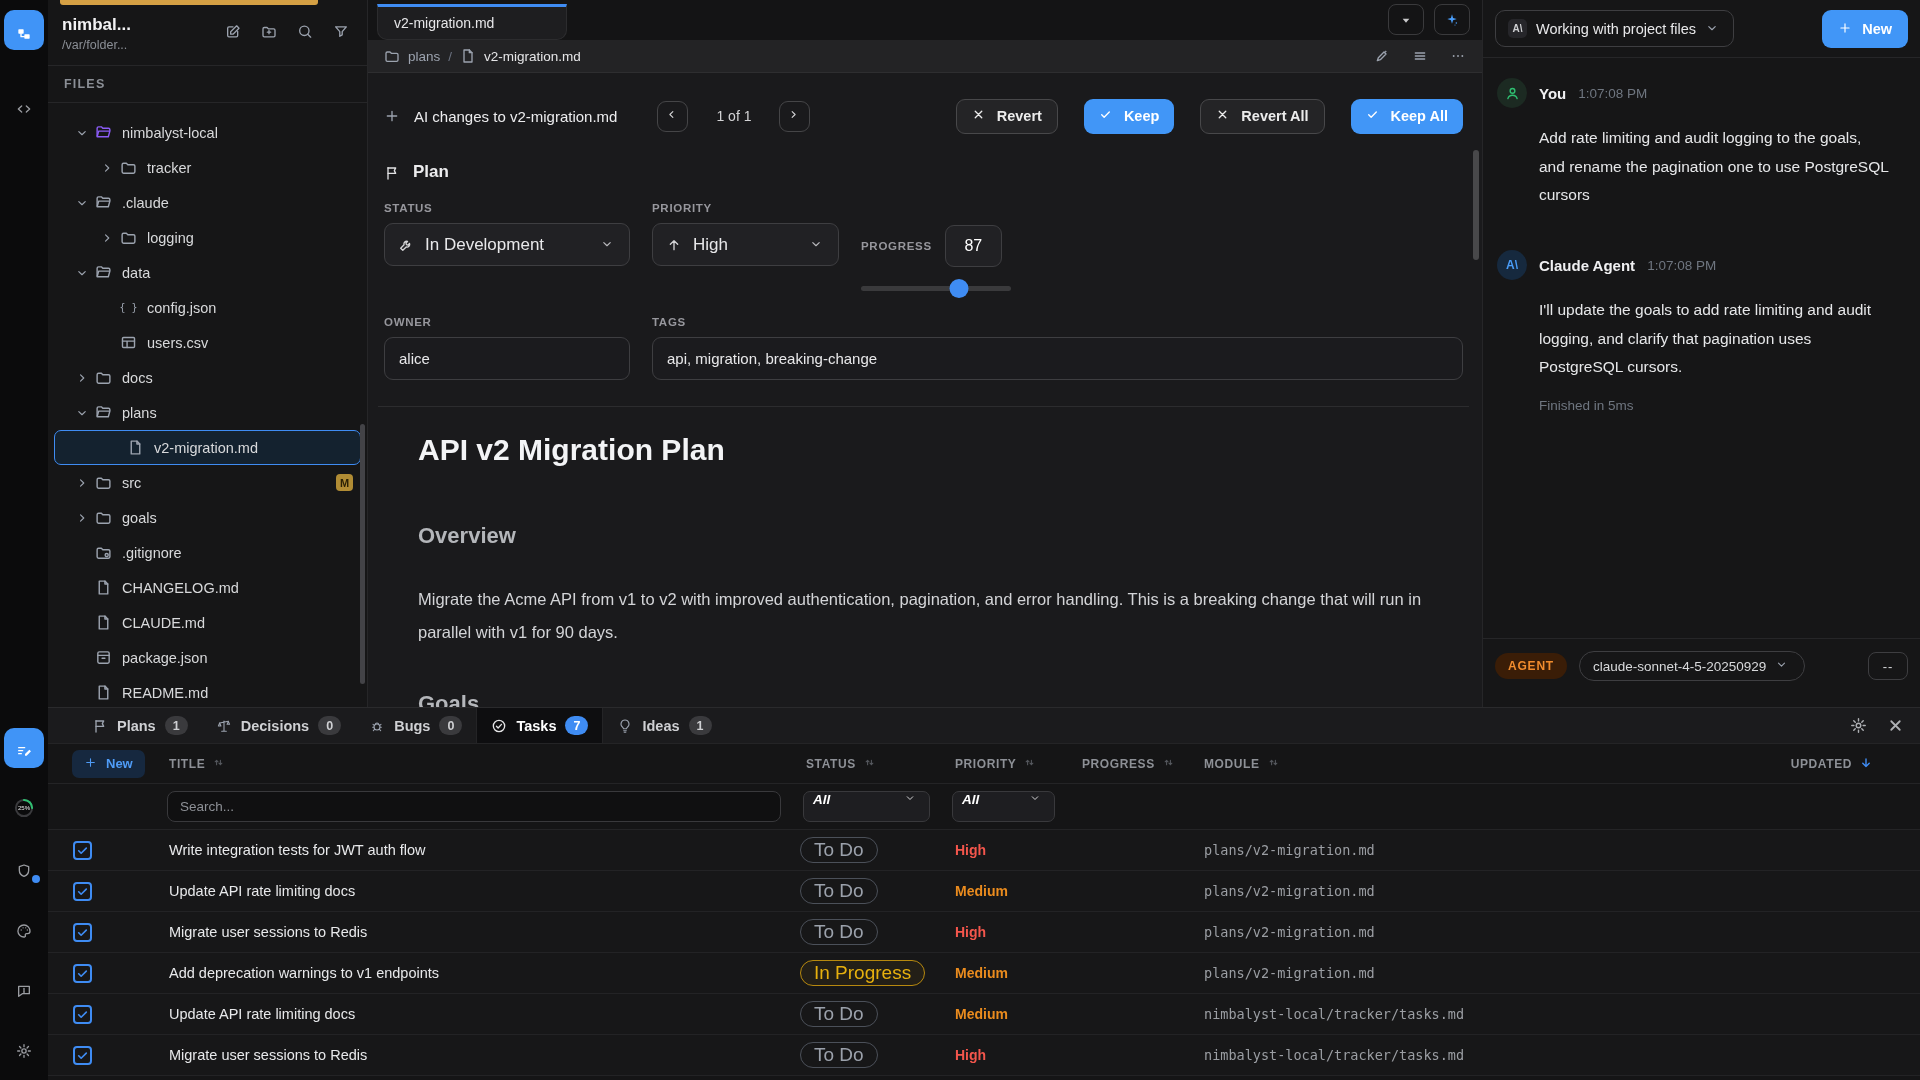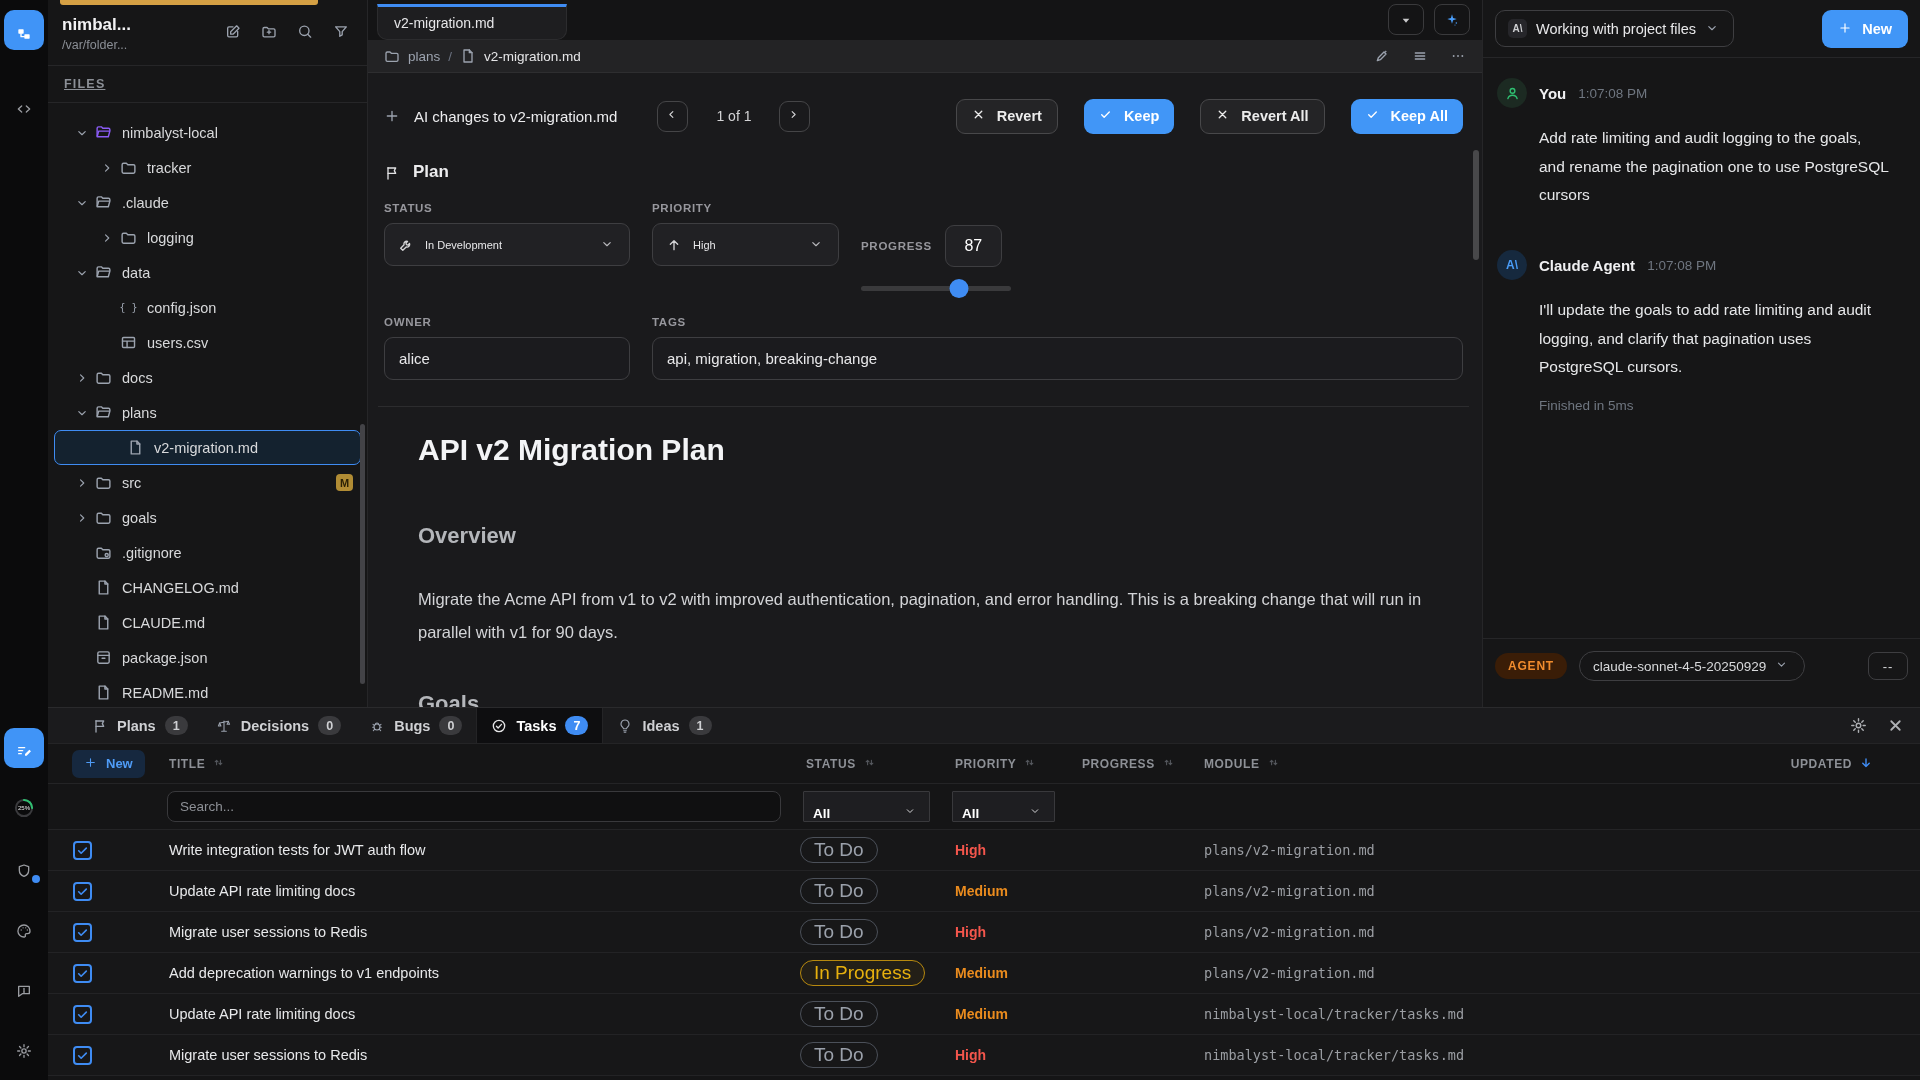--- a/index.html
+++ b/index.html
@@ -23,21 +23,21 @@
   .top { height:707px; display:flex; }
 
   
   .sidebar { width:320px; background:#161617; border-right:1px solid #262628; display:flex; flex-direction:column; position:relative; flex:none; }
   .accent-strip { height:5px; width:258px; margin-left:12px; background:#d5a044; border-radius:0 0 3px 3px; }
   .sb-head { padding:9px 14px 13px; border-bottom:1px solid #262628; display:flex; align-items:flex-start; }
   .proj-name { font-size:17px; font-weight:700; color:#f2f2f4; line-height:22px; }
   .proj-path { font-size:12.5px; color:#8b8f96; margin-top:2px; }
   .sb-actions { margin-left:auto; display:flex; gap:20px; color:#9ca3af; padding-top:8px; padding-right:4px; }
   .sb-actions svg { width:19px; height:19px; }
-  .files-label { padding:11px 16px; font-size:12.5px; font-weight:700; letter-spacing:1.2px; color:#8b8f96; border-bottom:1px solid #262628;text-decoration:underline; }
+  .files-label { padding:11px 16px; font-size:12.5px; font-weight:700; letter-spacing:1.2px; color:#8b8f96; border-bottom:1px solid #262628; }
   .tree { flex:1; overflow:hidden; padding-top:12px; }
   .titem { height:35px; display:flex; align-items:center; font-size:14.5px; color:#d8d9db; }
   .tchev { width:20px; display:flex; align-items:center; color:#9ca3af; flex:none; }
   .tchev svg { width:14px; height:14px; }
   .ticon { width:27px; display:flex; align-items:center; color:#9ca3af; flex:none; }
   .ticon svg { width:17px; height:17px; }
   .ticon.purple { color:#8b5cf6; }
   .tlabel { white-space:nowrap; }
   .titem.selected { border:1.5px solid #3f8cf3; background:#14222f; border-radius:7px; margin:0 6px; }
   .tbadge { margin-left:auto; margin-right:14px; width:17px; height:17px; background:#b18c34; color:#2b2106; font-size:11px; font-weight:700; border-radius:4px; display:flex; align-items:center; justify-content:center; }
@@ -69,21 +69,21 @@
   .abtn { height:35px; border-radius:9px; padding:0 15px; font-size:14.5px; font-weight:600; display:flex; align-items:center; gap:9px; margin-left:12px; }
   .abtn svg { width:13px; height:13px; }
   .abtn.ghost { background:#242426; border:1px solid #48484a; color:#ececec; }
   .abtn.primary { background:#4196f7; color:#fff; }
 
   .plan { margin-top:12px; padding:4px 6px 26px; border-bottom:1px solid #2c2c2e; }
   .plan-title { display:flex; align-items:center; gap:13px; font-size:17px; font-weight:700; color:#ececee; margin:8px 0 20px; }
   .plan-title svg { width:18px; height:18px; color:#e2e2e4; }
   .plan-grid { display:grid; grid-template-columns:246px 187px 1fr; column-gap:22px; row-gap:18px; }
   .flabel { font-size:11.5px; font-weight:700; letter-spacing:0.7px; color:#97979d; margin-bottom:9px; display:block; }
-  .pselect { height:43px; background:#212124; border:1px solid #3e3e41; border-radius:9px; display:flex; align-items:center; padding:8px 13px; gap:11px; font-size:11px; color:#e8e8ea; }
+  .pselect { height:43px; background:#212124; border:1px solid #3e3e41; border-radius:9px; display:flex; align-items:center; padding:8px 13px; gap:11px; font-size:17px; color:#e8e8ea; }
   .pselect .fic { color:#d4d4d6; } .pselect .fic svg { width:16px; height:16px; }
   .pselect .chv { margin-left:auto; color:#b9b9bd; } .pselect .chv svg { width:14px; height:14px; }
   .progress-field { padding-top:23px; }
   .prog-top { display:flex; align-items:center; gap:13px; }
   .prog-top .flabel { margin:0; }
   .prog-box { width:57px; height:42px; background:#212124; border:1px solid #3e3e41; border-radius:9px; display:flex; align-items:center; justify-content:center; font-size:16px; color:#fff; }
   .slider { position:relative; width:150px; height:19px; margin-top:12px; }
   .slider .track { position:absolute; left:0; right:0; top:7px; height:5px; background:#3a3a3c; border-radius:3px; }
   .slider .thumb { position:absolute; top:0; width:19px; height:19px; border-radius:50%; background:#3f8cf3; transform:translateX(-50%); }
   .pinput { width:100%; height:43px; background:#1b1b1e; border:1px solid #3e3e41; border-radius:9px; padding:0 14px; font-size:15px; color:#e8e8ea; font-family:inherit; }
@@ -142,21 +142,21 @@
   .hcell { display:flex; align-items:center; gap:7px; font-size:12px; font-weight:700; letter-spacing:0.6px; color:#8d9096; padding-left:6px; }
   .hcell svg { width:13px; height:13px; color:#55585e; }
   .hcell.mod { padding-left:12px; }
   .hcell.upd { justify-content:flex-end; padding-right:45px; }
   .hcell.upd svg { color:#3f8cf3; width:14px; height:14px; }
   .newbtn { height:28px; background:#16283f; color:#4f9cf7; border-radius:7px; display:inline-flex; align-items:center; gap:6px; padding:0 12px; font-size:13px; font-weight:600; margin-left:24px; justify-self:start; }
   .newbtn svg { width:13px; height:13px; }
   .tfilter { height:46px; background:#151516; border-bottom:1px solid #242426; flex:none; }
   .search { width:614px; height:31px; margin-left:4px; background:#101011; border:1px solid #39393c; border-radius:8px; padding:0 12px; font-size:13.5px; color:#d8d9db; font-family:inherit; grid-column:2; }
   .search::placeholder { color:#8d9096; }
-  .fselect { height:31px; background:#1e1e21; border:1px solid #39393c; border-radius:1px; display:flex; align-items:flex-end; padding:0 9px; font-size:13.5px; font-weight:600; color:#fff; margin-left:3px; justify-self:start; }
+  .fselect { height:31px; background:#1e1e21; border:1px solid #39393c; border-radius:7px; display:flex; align-items:flex-start; padding:0 9px; font-size:13.5px; font-weight:600; color:#fff; margin-left:3px; justify-self:start;font-style:italic; }
   .fselect .chv { margin-left:auto; color:#d4d4d6; } .fselect .chv svg { width:12px; height:12px; }
   .fselect.status { width:127px; } .fselect.priority { width:103px; }
   .rows { flex:1; overflow:hidden; }
   .trow { height:41px; background:#171718; border-bottom:1px solid #232325; }
   .cb { width:19px; height:19px; margin-left:25px; border:2px solid #3f8cf3; border-radius:4px; display:flex; align-items:center; justify-content:center; color:#3f8cf3; }
   .cb svg { width:13px; height:13px; stroke-width:3; }
   .rtitle { font-size:14.5px; font-weight:500; color:#e8e9eb; padding-left:6px; white-space:nowrap; overflow:hidden; }
   .pill { display:inline-flex; height:26px; align-items:center; padding:0 13px; border-radius:999px; border:1.5px solid #4b5059; color:#9ba1ab; font-size:19px; justify-self:start; white-space:nowrap; }
   .pill.in-progress { border-color:#b7890f; color:#e7b00e; background:rgba(231,176,14,0.06); }
   .rprio { font-size:14px; font-weight:600; padding-left:6px; }

